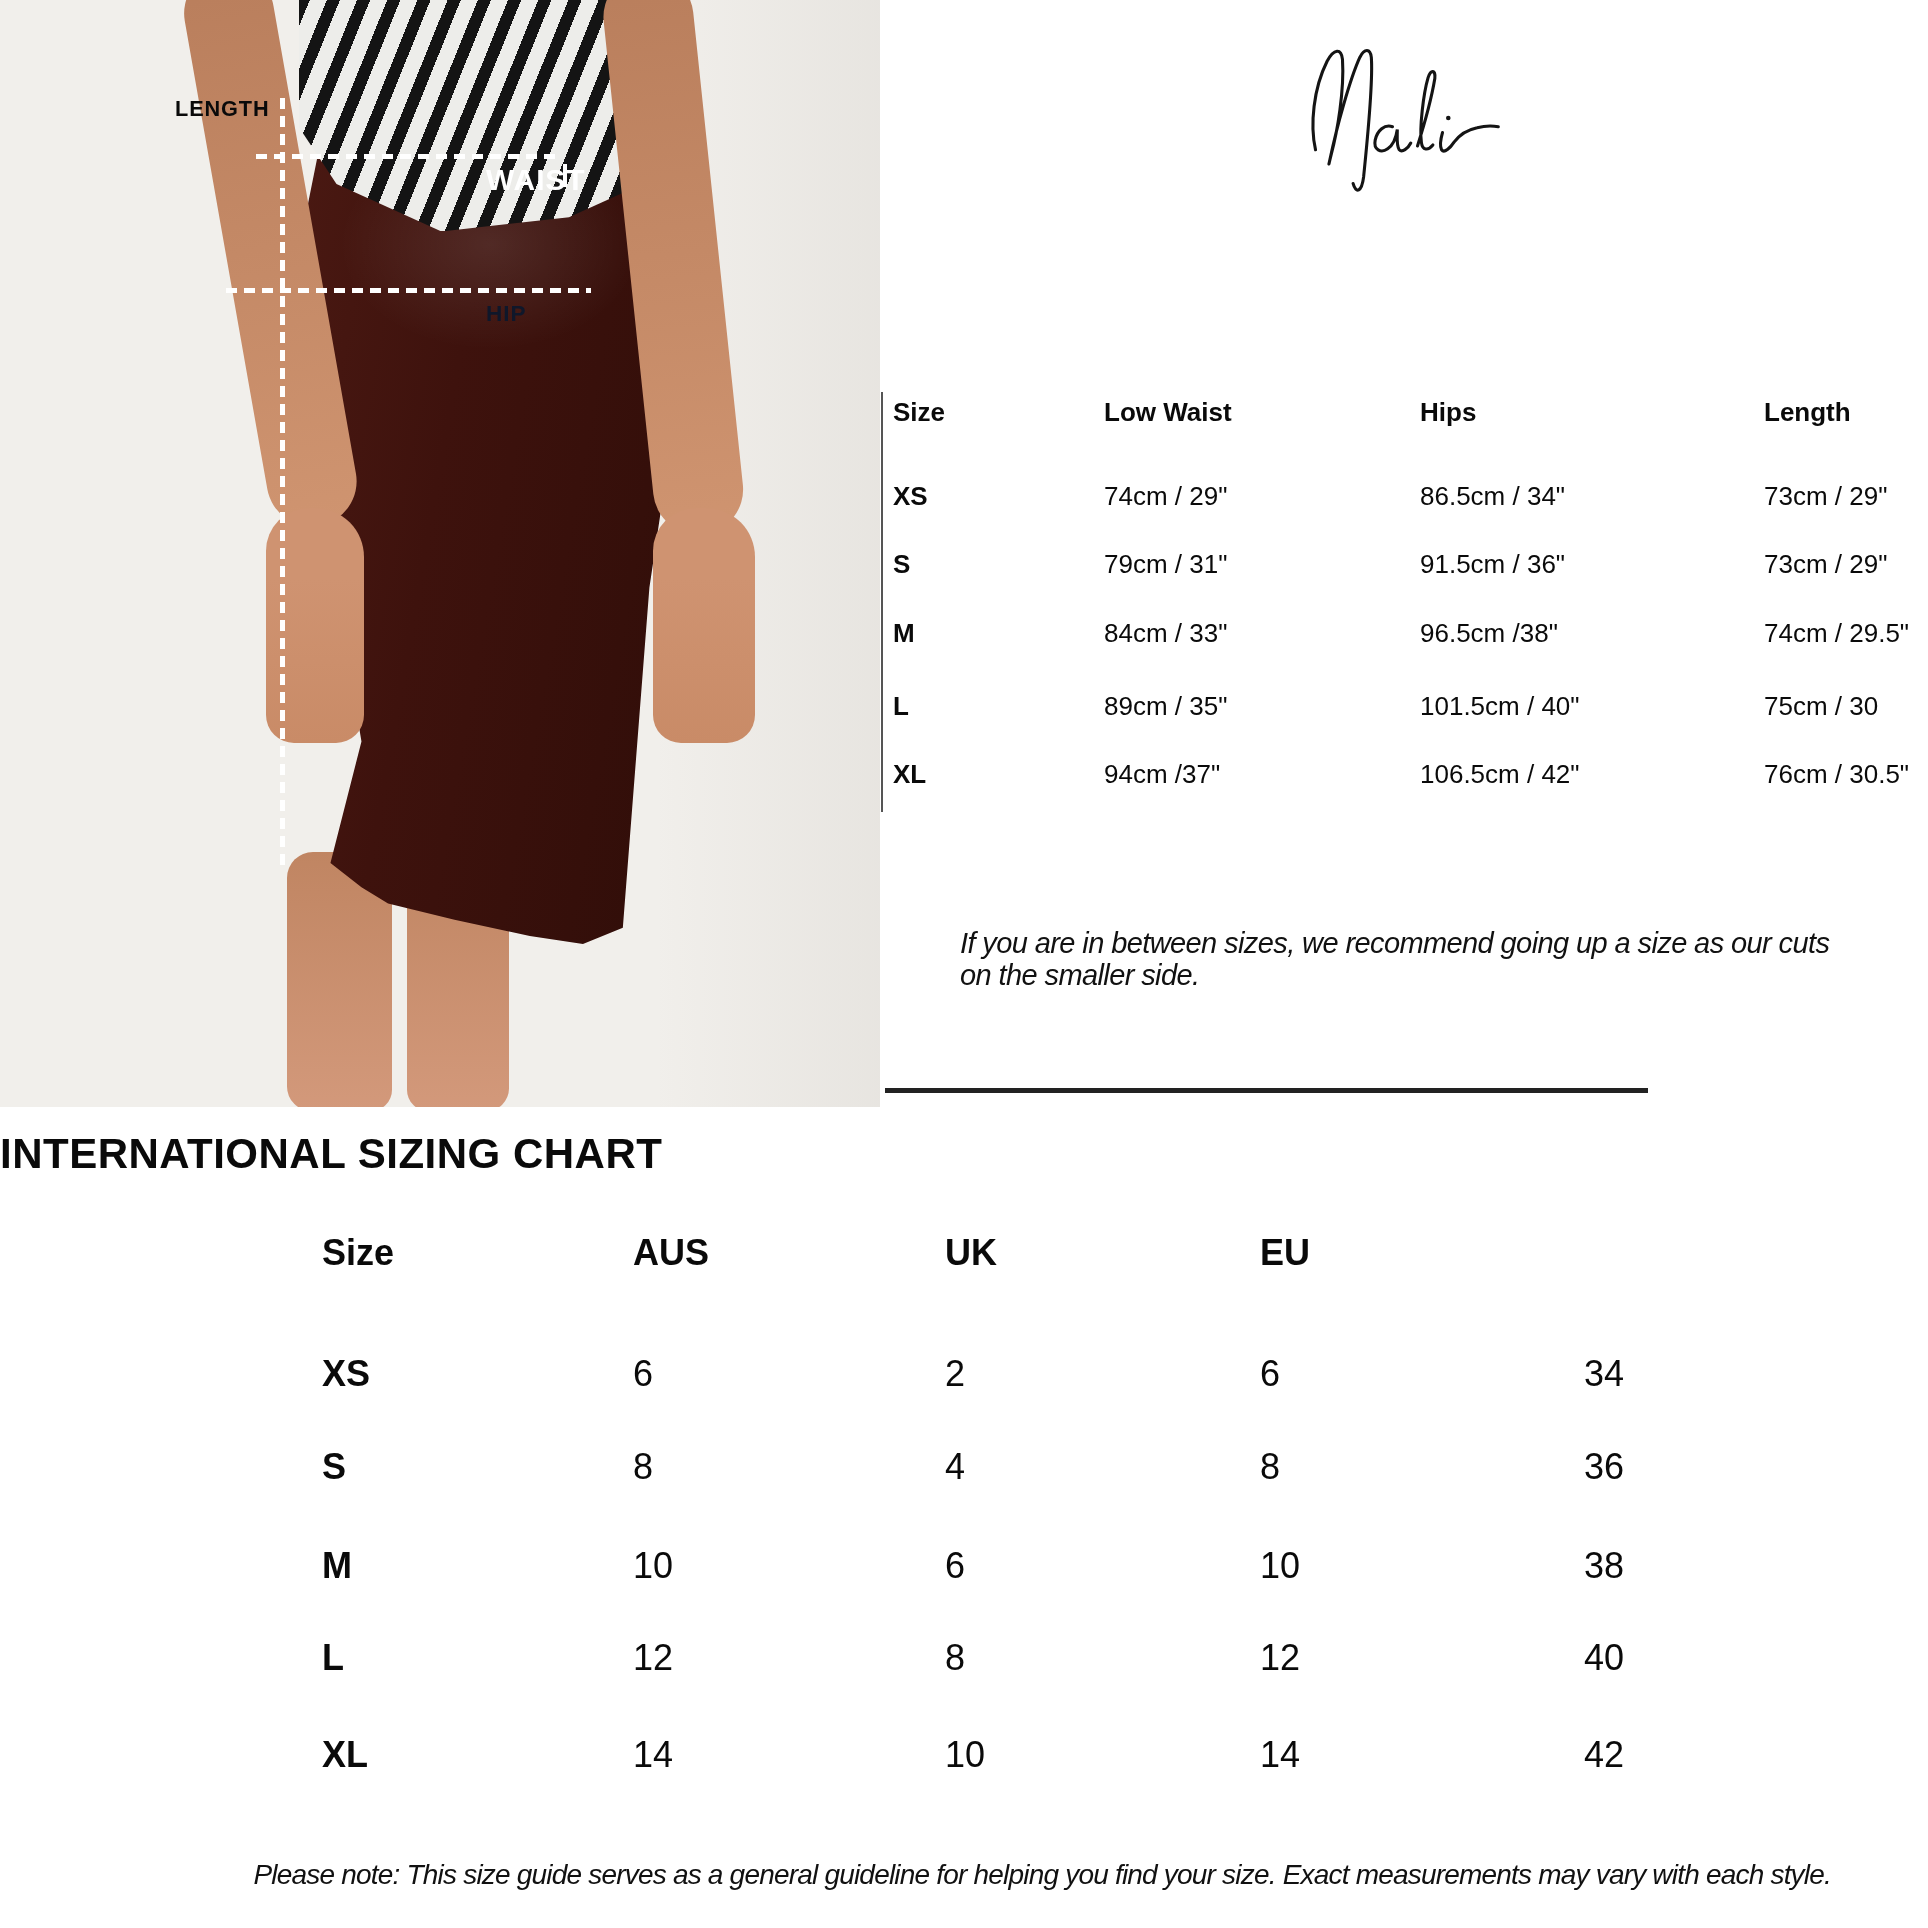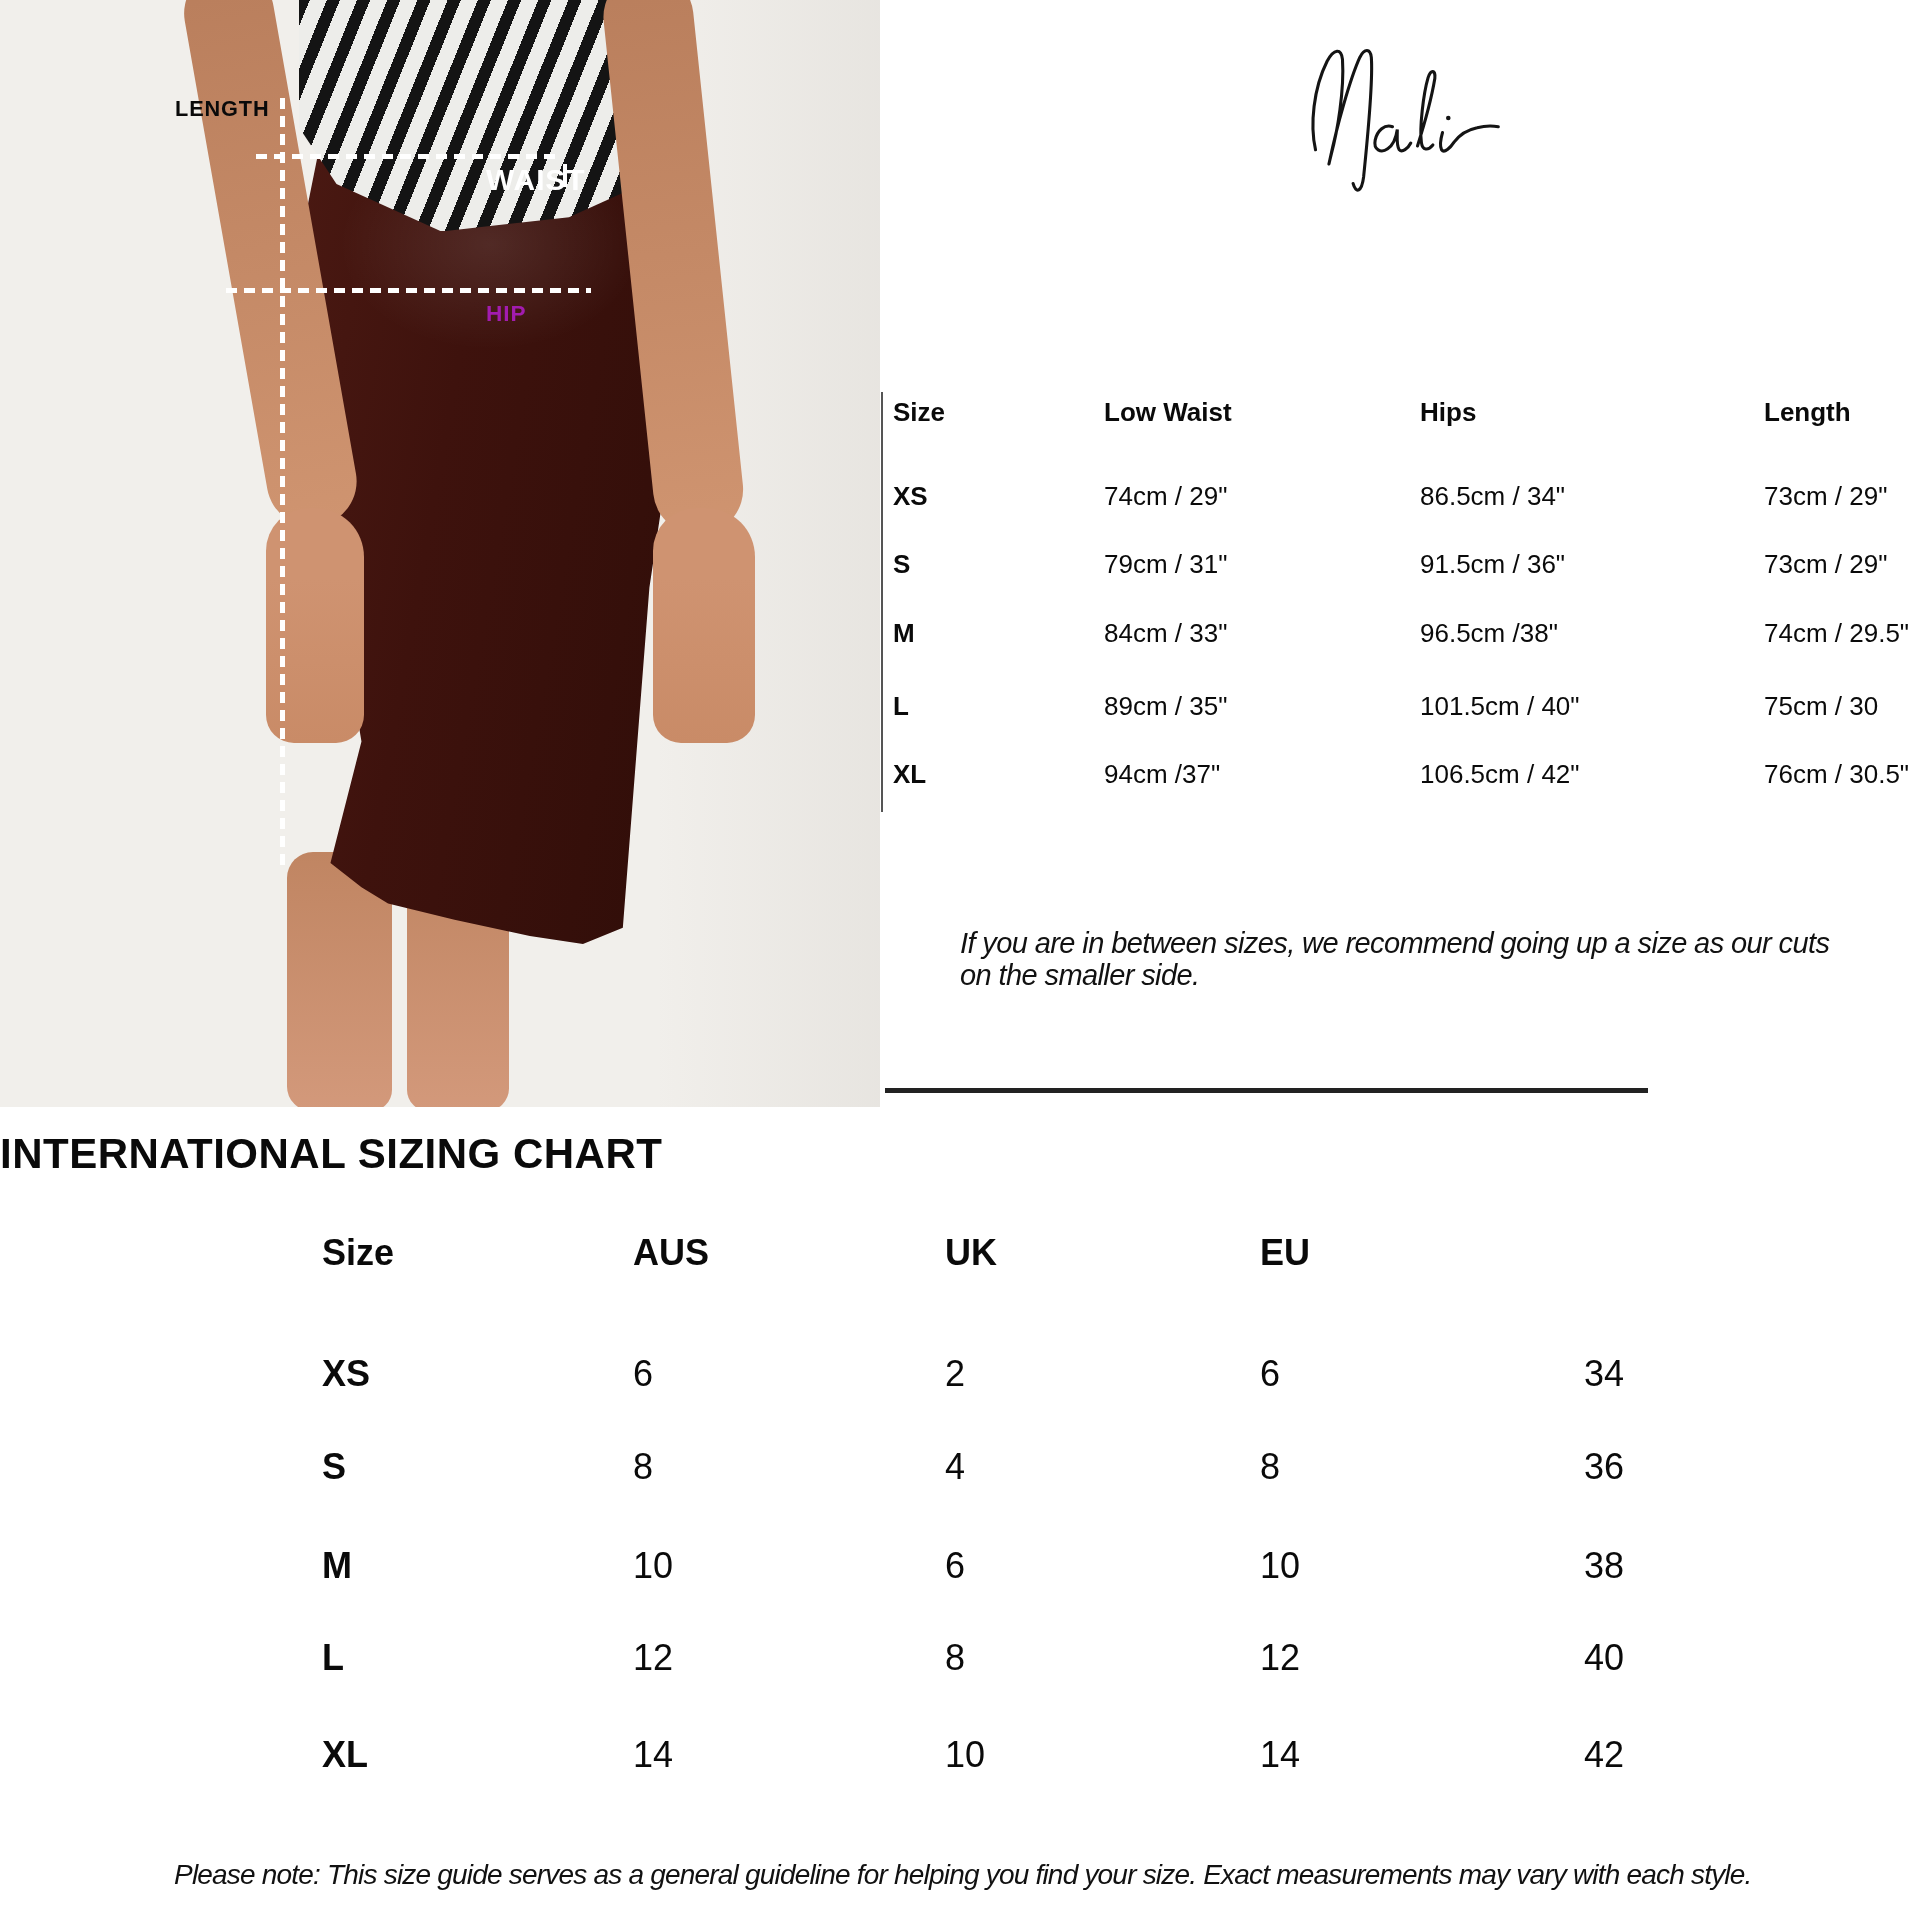--- a/index.html
+++ b/index.html
@@ -38,21 +38,21 @@
   .dash-v{position:absolute;left:280px;top:98px;width:4.7px;height:774px;z-index:10;
        background:repeating-linear-gradient(180deg,#ffffff 0 11.3px,rgba(255,255,255,0) 11.3px 18px);}
   .dash-h{position:absolute;height:4.7px;z-index:10;
        background:repeating-linear-gradient(90deg,#ffffff 0 11.3px,rgba(255,255,255,0) 11.3px 18px);}
   .dash-waist{left:256px;top:154px;width:303px;}
   .dash-hip{left:226px;top:288px;width:365px;}
   .tick-waist{position:absolute;left:563px;top:164px;width:3.8px;height:22.6px;background:#fff;z-index:10;}
   .meas{position:absolute;z-index:11;font-weight:bold;letter-spacing:0.9px;}
   .meas.length{left:175px;top:96px;font-size:21.7px;color:#0a0a0a;}
   .meas.waist{left:486px;top:163px;font-size:30px;color:#ffffff;}
-  .meas.hip{left:486px;top:301px;font-size:22.6px;color:#a21caf;}
+  .meas.hip{left:486px;top:301px;font-size:22.6px;color:#0f172a;}
 
   
   .logo{position:absolute;left:1304px;top:40px;width:202px;height:158px;z-index:2;}
   .title{position:absolute;left:880px;top:256px;width:1048px;text-align:center;
        font-size:43px;font-weight:bold;letter-spacing:0.5px;white-space:nowrap;}
 
   .g-border{position:absolute;left:881px;top:392px;width:1.9px;height:420px;background:#555;}
   .g-grid{display:grid;grid-template-columns:211px 316px 344px 174px;}
   .g-head{position:absolute;left:893px;top:392px;width:1036px;font-size:26px;font-weight:bold;line-height:41px;}
   #garment-rows{position:absolute;left:893px;top:0;width:1036px;height:0;}
@@ -74,21 +74,21 @@
   .i-head{position:absolute;left:322px;top:1228px;width:1601px;font-size:36px;font-weight:bold;line-height:49px;}
   #intl-rows{position:absolute;left:322px;top:0;width:1601px;height:0;}
   #intl-rows .trow{position:absolute;left:0;width:1601px;font-size:36px;line-height:49px;}
   #intl-rows .trow:nth-of-type(1){top:1349px;}
   #intl-rows .trow:nth-of-type(2){top:1442px;}
   #intl-rows .trow:nth-of-type(3){top:1541px;}
   #intl-rows .trow:nth-of-type(4){top:1633px;}
   #intl-rows .trow:nth-of-type(5){top:1730px;}
 
   .footer-note{position:absolute;left:174px;top:1859px;width:1657px;
-       font-size:28px;font-style:italic;letter-spacing:-0.8px;white-space:nowrap;color:#111;}
+       font-size:28px;font-style:italic;letter-spacing:-0.8px;white-space:nowrap;color:#111;text-align:right;}
 </style>
 </head>
 <body>
 
 <div class="page">
 
   <div class="photo">
     <div class="photo-shade"></div>
     <div class="leg left"></div>
     <div class="leg right"></div>

